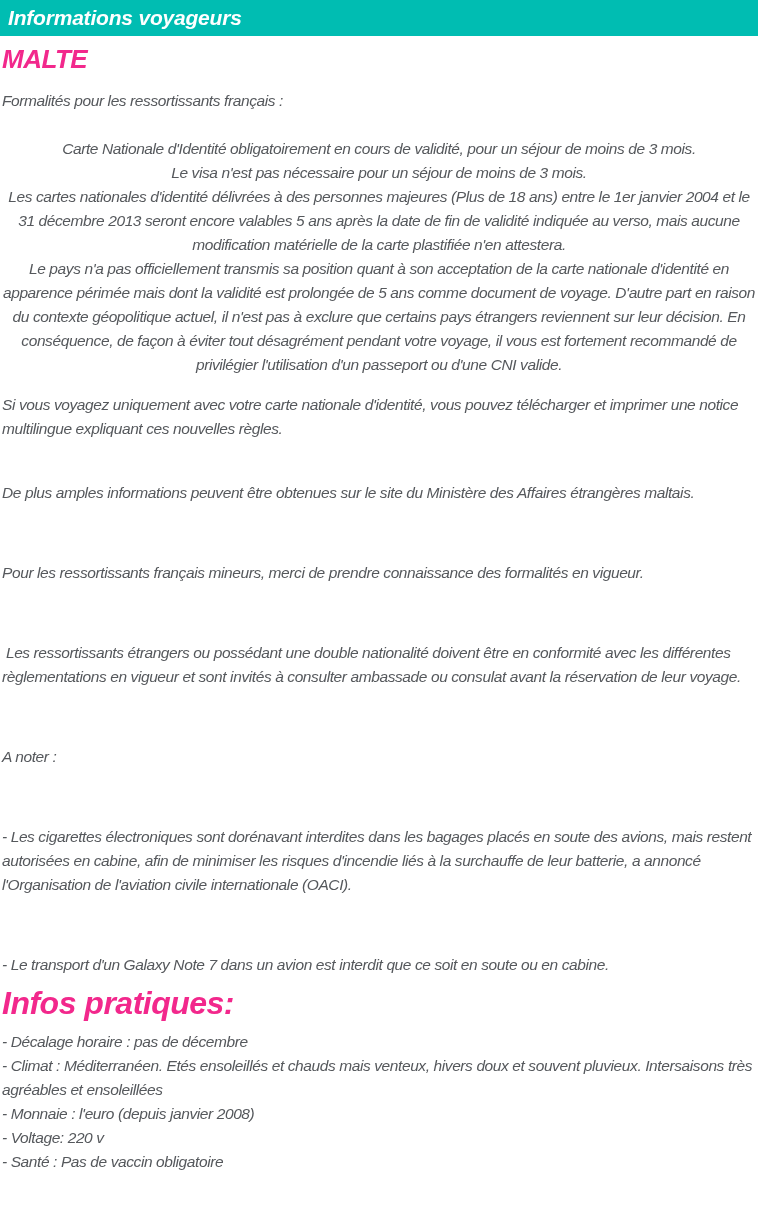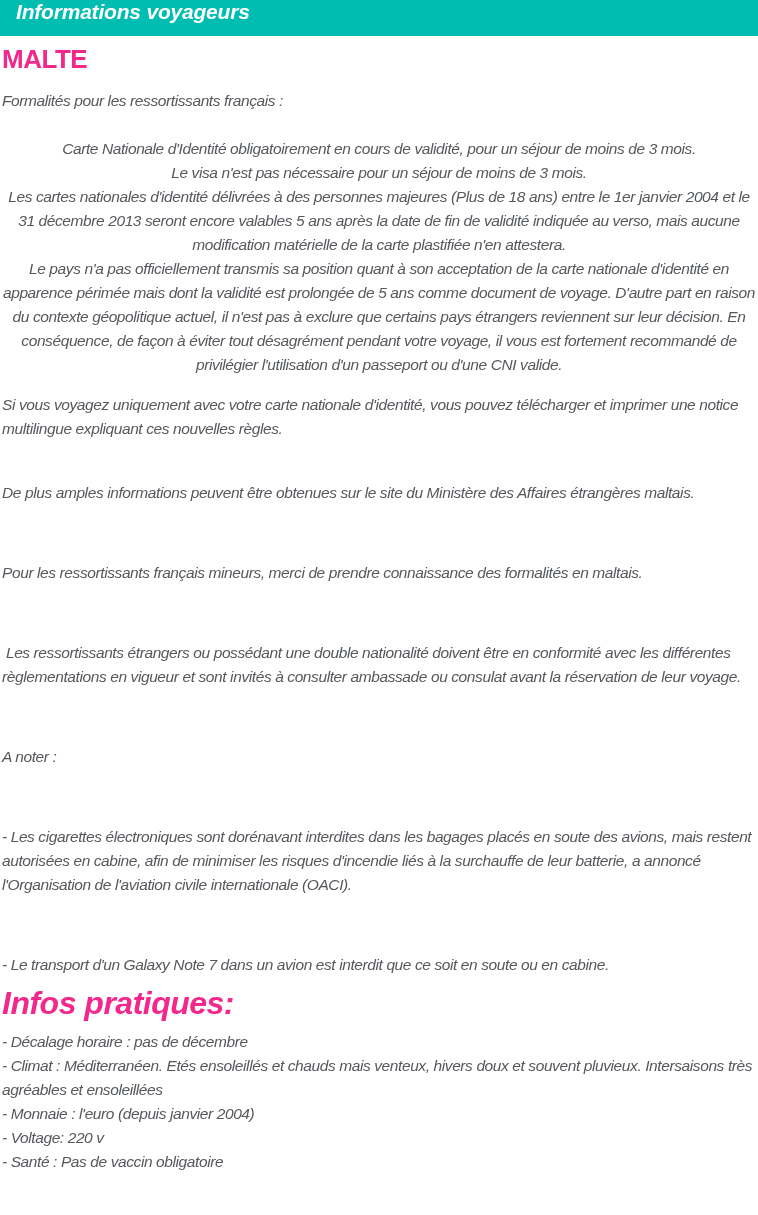--- a/index.html
+++ b/index.html
@@ -12,37 +12,38 @@
     width: 758px;
     height: 1215px;
     overflow: hidden;
     background: #ffffff;
   }
   .topbar {
     width: 100%;
     height: 36px;
     background: #00bdb2;
     display: flex;
-    align-items: flex-start;
-    padding-left: 16px;
+    align-items: center;
+    padding-left: 8px;
   }
   .topbar-title {
     color: #ffffff;
     font-size: 21px;
     font-weight: 700;
     font-style: italic;
     letter-spacing: -0.2px;
   }
   main {
     padding: 0 2px 0 2px;
   }
   h1.country {
     color: #f2288c;
     font-size: 26px;
     font-weight: 700;
+    font-style: italic;
     letter-spacing: -0.5px;
     margin: 9px 0 16px 0;
     line-height: 28px;
   }
   h2.practical {
     color: #f2288c;
     font-size: 32px;
     font-weight: 700;
     font-style: italic;
     letter-spacing: -0.5px;
@@ -87,34 +88,34 @@
 
     <p class="para mb16">Carte Nationale d'Identité obligatoirement en cours de validité, pour un séjour de moins de 3 mois.
 Le visa n'est pas nécessaire pour un séjour de moins de 3 mois.
 Les cartes nationales d'identité délivrées à des personnes majeures (Plus de 18 ans) entre le 1er janvier 2004 et le 31 décembre 2013 seront encore valables 5 ans après la date de fin de validité indiquée au verso, mais aucune modification matérielle de la carte plastifiée n'en attestera.
 Le pays n'a pas officiellement transmis sa position quant à son acceptation de la carte nationale d'identité en apparence périmée mais dont la validité est prolongée de 5 ans comme document de voyage. D'autre part en raison du contexte géopolitique actuel, il n'est pas à exclure que certains pays étrangers reviennent sur leur décision. En conséquence, de façon à éviter tout désagrément pendant votre voyage, il vous est fortement recommandé de privilégier l'utilisation d'un passeport ou d'une CNI valide.</p>
 
     <p class="para mb40">Si vous voyagez uniquement avec votre carte nationale d'identité, vous pouvez télécharger et imprimer une notice multilingue expliquant ces nouvelles règles.</p>
 
     <p class="para mb56">De plus amples informations peuvent être obtenues sur le site du Ministère des Affaires étrangères maltais.</p>
 
-    <p class="para mb56">Pour les ressortissants français mineurs, merci de prendre connaissance des formalités en maltais.</p>
+    <p class="para mb56">Pour les ressortissants français mineurs, merci de prendre connaissance des formalités en vigueur.</p>
 
     <p class="para mb56">&nbsp;Les ressortissants étrangers ou possédant une double nationalité doivent être en conformité avec les différentes règlementations en vigueur et sont invités à consulter ambassade ou consulat avant la réservation de leur voyage.</p>
 
     <p class="para mb56">A noter :</p>
 
     <p class="para mb56">- Les cigarettes électroniques sont dorénavant interdites dans les bagages placés en soute des avions, mais restent autorisées en cabine, afin de minimiser les risques d'incendie liés à la surchauffe de leur batterie, a annoncé l'Organisation de l'aviation civile internationale (OACI).</p>
 
     <p class="para mb8">- Le transport d'un Galaxy Note 7 dans un avion est interdit que ce soit en soute ou en cabine.</p>
 
     <h2 class="practical">Infos pratiques:</h2>
 
     <div>
       <p class="line">- Décalage horaire : pas de décembre</p>
       <p class="line">- Climat : Méditerranéen. Etés ensoleillés et chauds mais venteux, hivers doux et souvent pluvieux. Intersaisons très agréables et ensoleillées</p>
-      <p class="line">- Monnaie : l'euro (depuis janvier 2004)</p>
+      <p class="line">- Monnaie : l'euro (depuis janvier 2008)</p>
       <p class="line">- Voltage: 220 v</p>
       <p class="line">- Santé : Pas de vaccin obligatoire</p>
     </div>
 
   </main>
 </div>
 
 </body></html>

